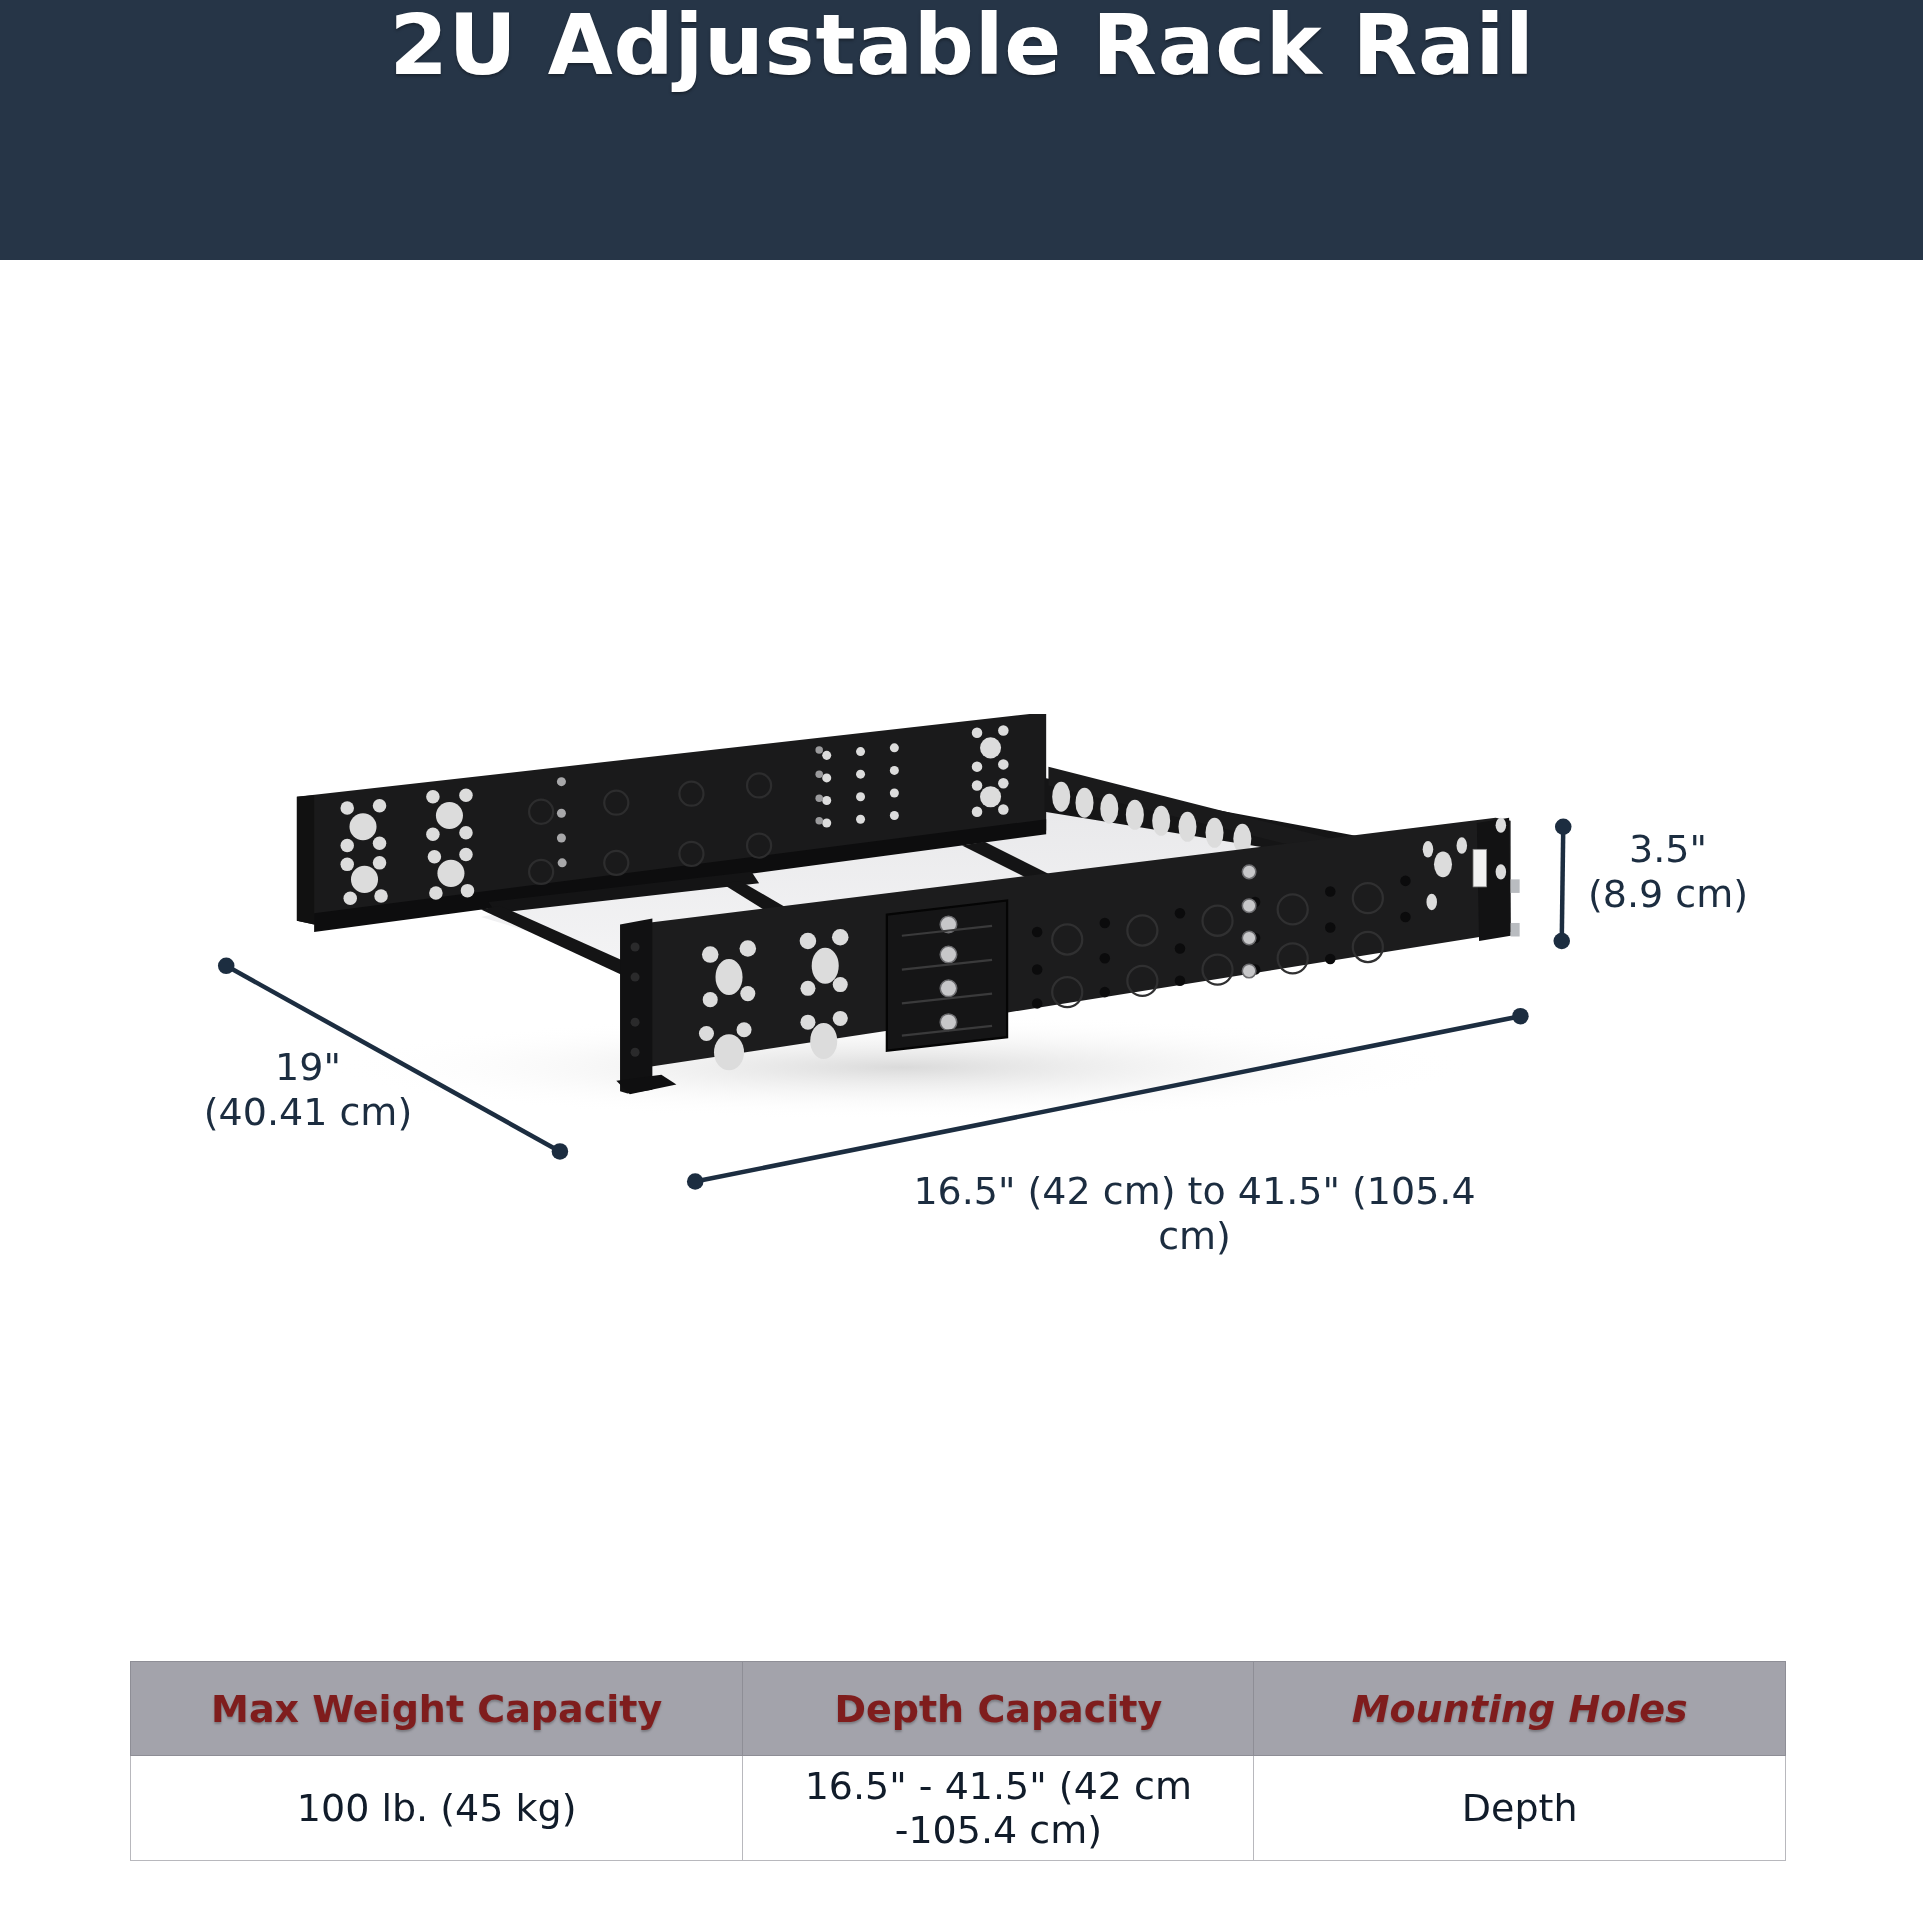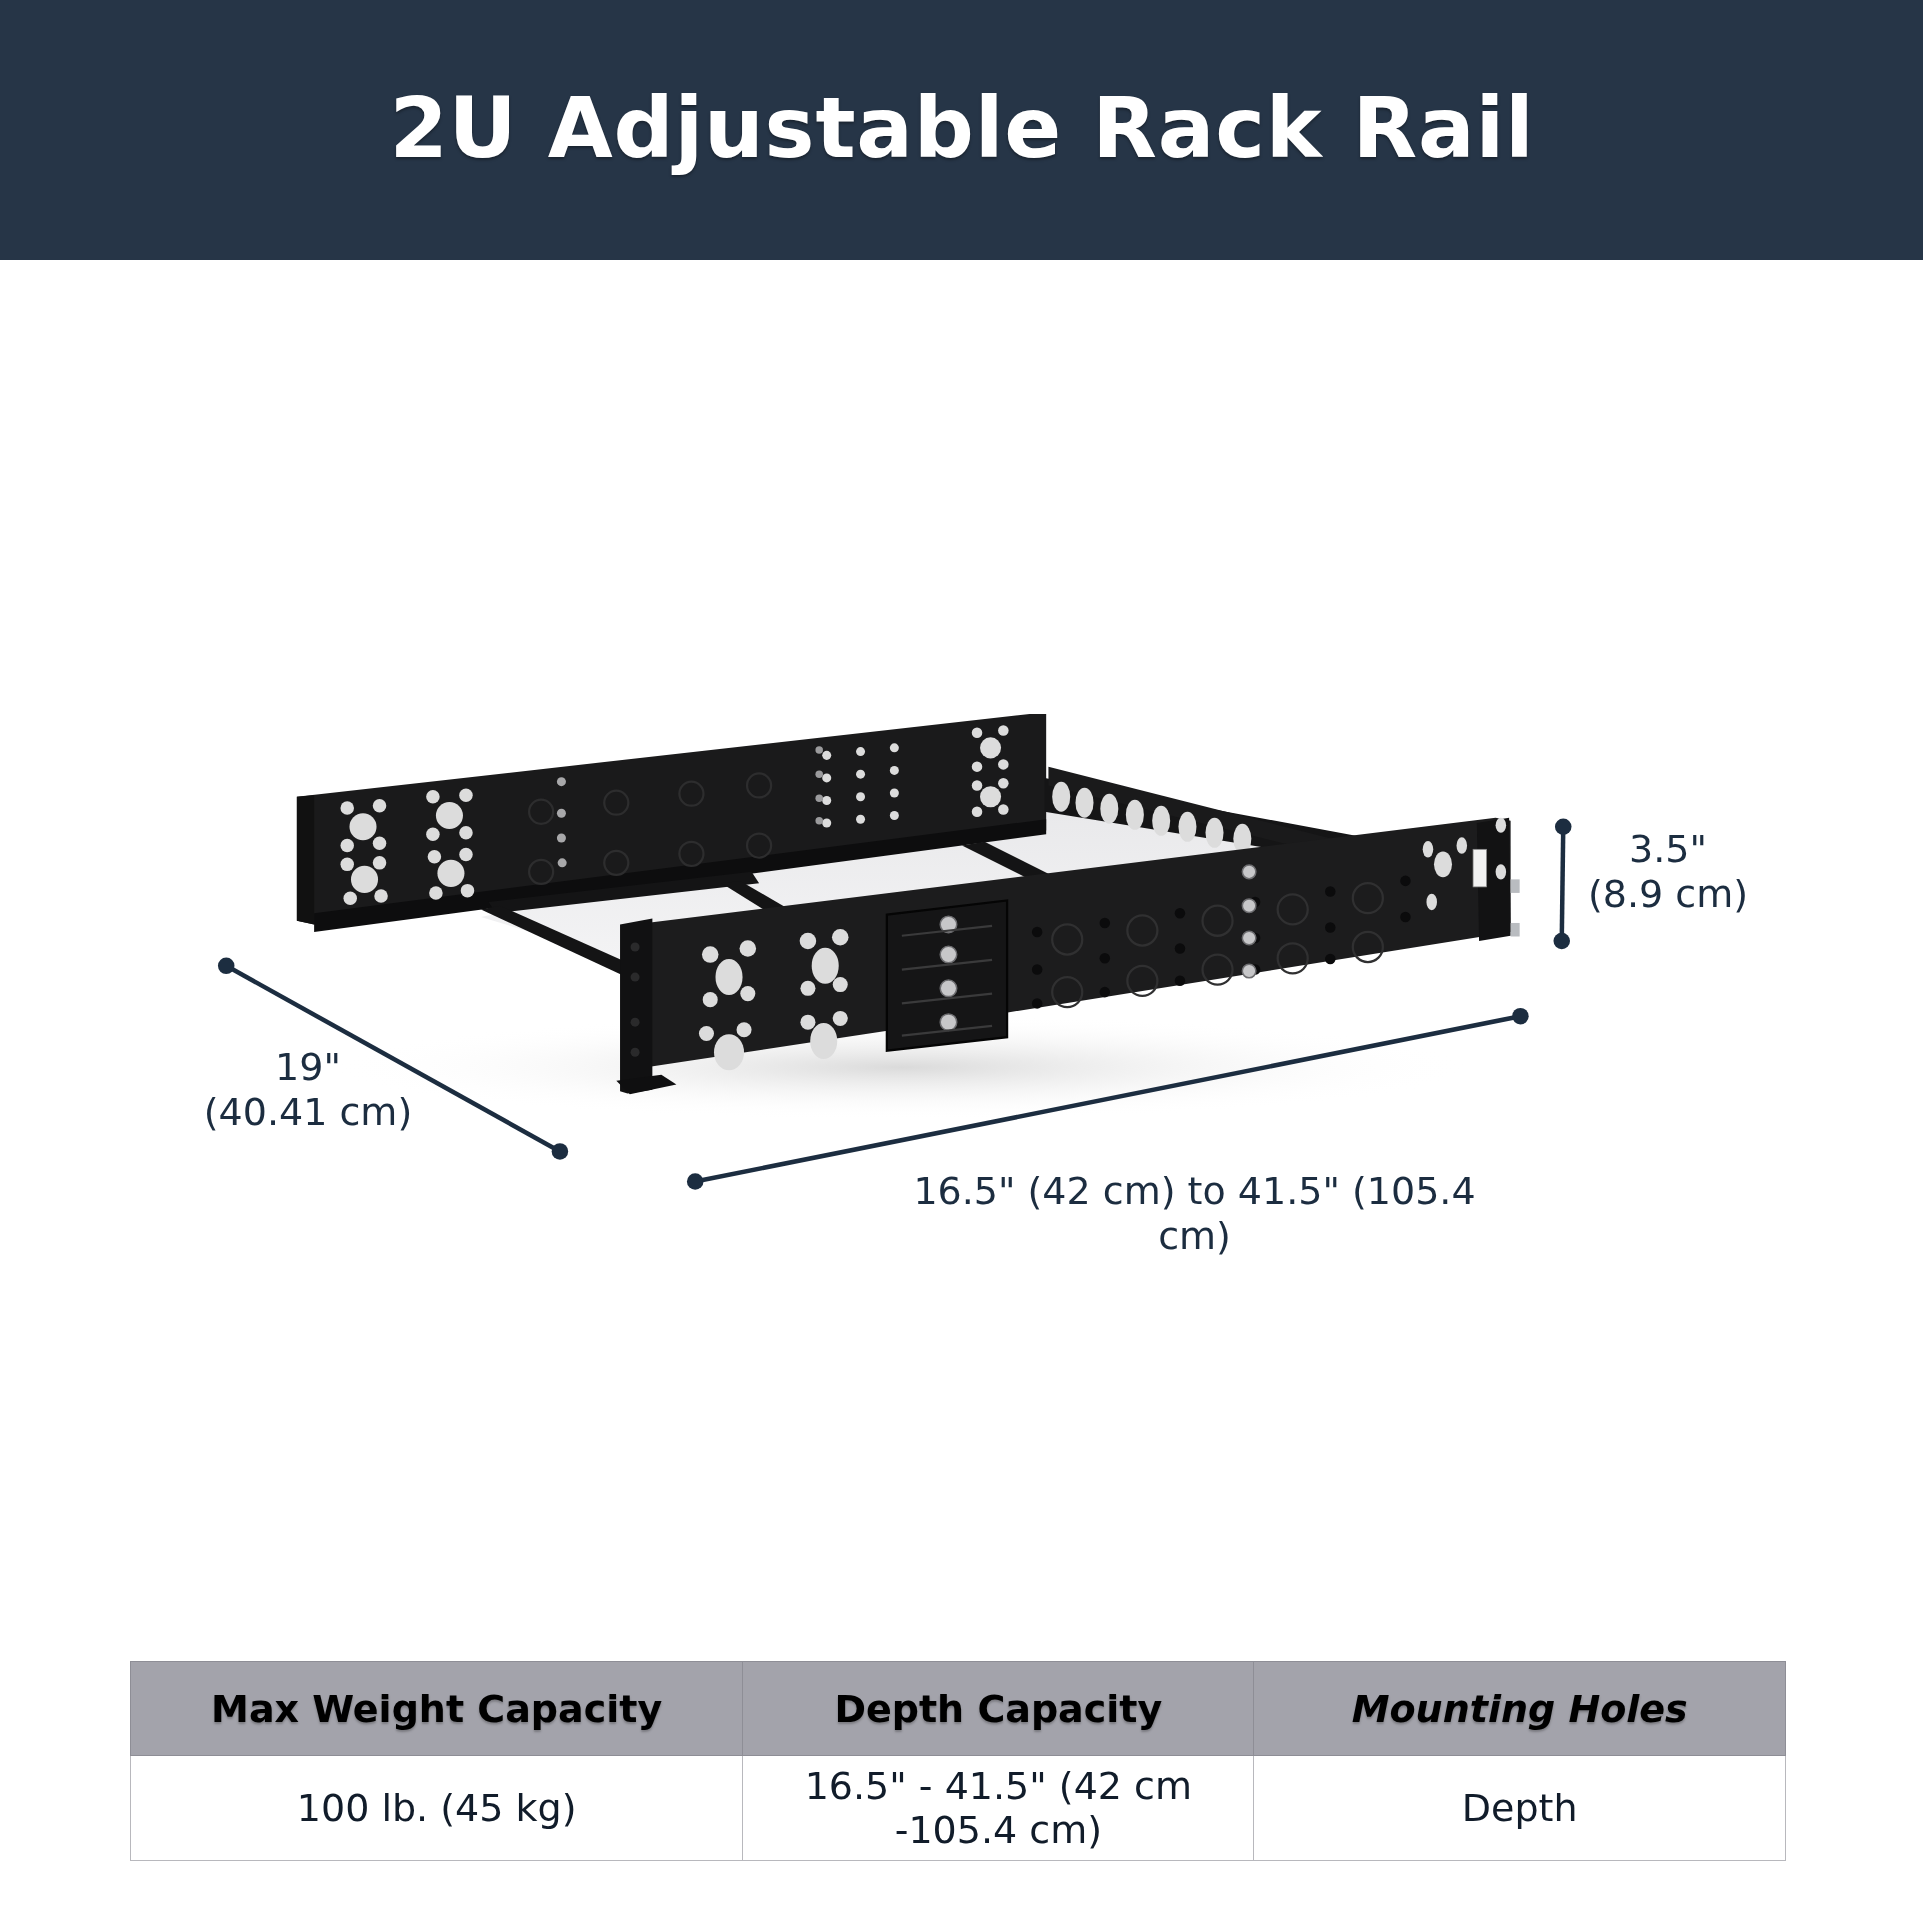--- a/index.html
+++ b/index.html
@@ -1,25 +1,25 @@
 <!DOCTYPE html>
 <html style="font-size:12px"><head>
 <meta charset="utf-8">
 <style>
   html,body{margin:0;padding:0;background:#ffffff;}
   body{width:1924px;height:1924px;position:relative;overflow:hidden;font-family:"Liberation Sans","DejaVu Sans",sans-serif;}
-  .header{position:absolute;left:0;top:0;width:1924px;height:260px;background:#263547;display:flex;align-items:center;justify-content:center;}
+  .header{position:absolute;left:0;top:0;width:1924px;height:260px;background:#263547;display:flex;align-items:flex-start;justify-content:center;}
   .header-title{color:#ffffff;font-size:84px;font-weight:bold;letter-spacing:0.8px;font-family:"DejaVu Sans","Liberation Sans",sans-serif;text-shadow:0 2.3px 3px rgba(0,0,0,0.35);margin-top:-4.5px;}
   .photo{position:absolute;left:0;top:260px;width:1924px;height:1353px;}
   .dim-label{position:absolute;color:#1c2d40;font-size:38px;text-align:center;line-height:45px;font-family:"DejaVu Sans","Liberation Sans",sans-serif;}
   .dim-width{left:188px;top:1045px;width:240px;}
   .dim-height{left:1563px;top:827px;width:210px;}
   .dim-depth{left:894px;top:1169px;width:601px;}
   table.specs{position:absolute;left:130px;top:1661px;width:1656px;border-collapse:collapse;font-family:"DejaVu Sans","Liberation Sans",sans-serif;}
-  table.specs th{background:#a3a3ab;color:#000000;font-size:38px;font-weight:bold;height:93px;border:1.5px solid #8e8e96;padding:0;text-shadow:0 1.5px 2.3px rgba(0,0,0,0.25);}
+  table.specs th{background:#a3a3ab;color:#7f1d1d;font-size:38px;font-weight:bold;height:93px;border:1.5px solid #8e8e96;padding:0;text-shadow:0 1.5px 2.3px rgba(0,0,0,0.25);}
   table.specs td{background:#ffffff;color:#111c2a;font-size:38px;height:81px;border:1.5px solid #b8b8bd;text-align:center;padding:8px;}
   .c1{width:568px;} .c2{width:474px;} .c3{width:493px;font-style:italic;}
 </style>
 </head>
 <body>
 
 <div class="header">
   <div class="header-title">2U Adjustable Rack Rail</div>
 </div>
 

